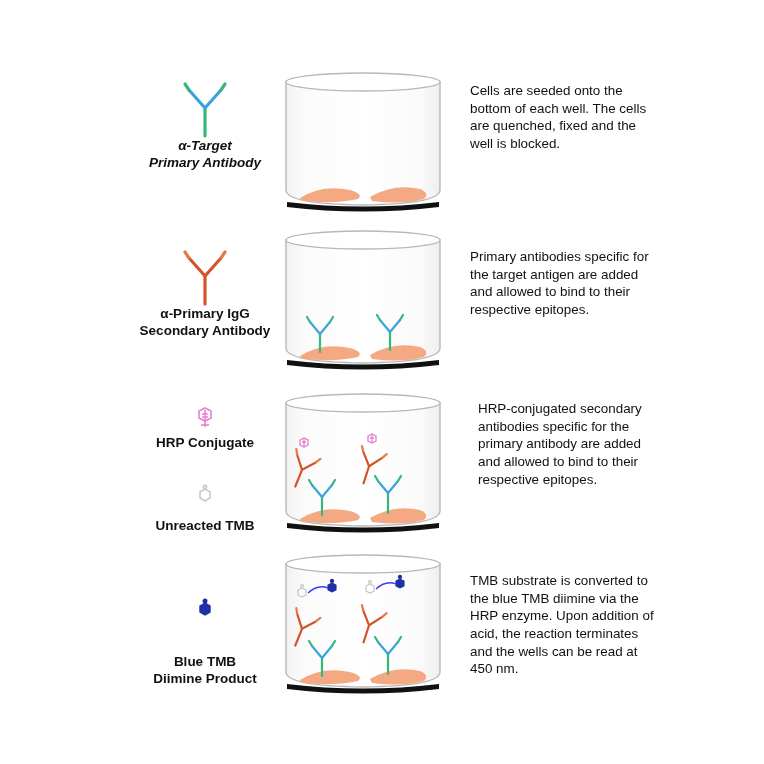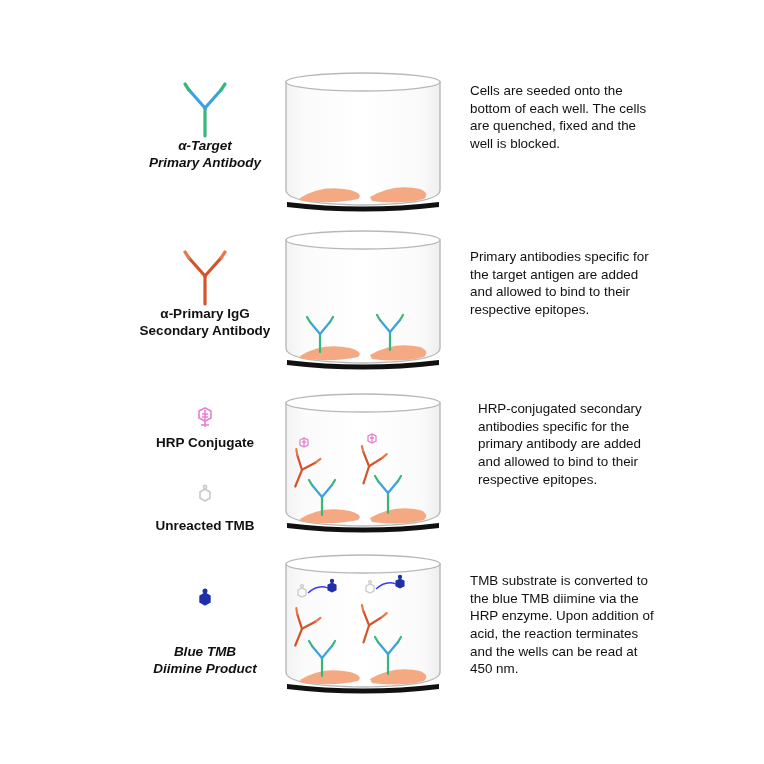--- a/index.html
+++ b/index.html
@@ -233,21 +233,21 @@
         </g>
         <path d="M9 130 Q85 139 161 130 L161 135 Q85 144 9 135 Z" fill="#111111"></path>
       </svg>
     </div>
 
     <div class="desc" style="top:15px;margin-left:8px;">HRP-conjugated secondary antibodies specific for the primary antibody are added and allowed to bind to their respective epitopes.</div>
   </div>
 
   <div class="row" style="top:548px; height:170px;">
 
-    <div class="legend" style="top:40px;font-style:italic;">
+    <div class="legend" style="top:50px;">
       <div class="legend-art small">
         <svg class="centered-svg" width="30" height="28" viewBox="0 0 30 28">
           <g fill="#1f2fa8" stroke="#1f2fa8" stroke-width="1.4">
             <path d="M10 8 L15 5 L20 8 L20 14 L15 17 L10 14 Z"></path>
             <circle cx="15" cy="3" r="1.8"></circle>
           </g>
         </svg>
       </div>
       <div class="legend-label" style="margin-top:26px;">Blue TMB
 Diimine Product</div>

